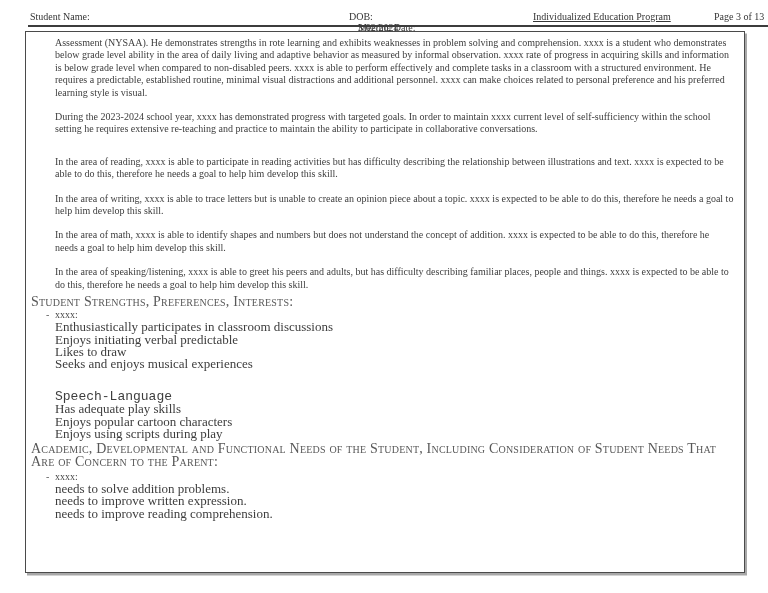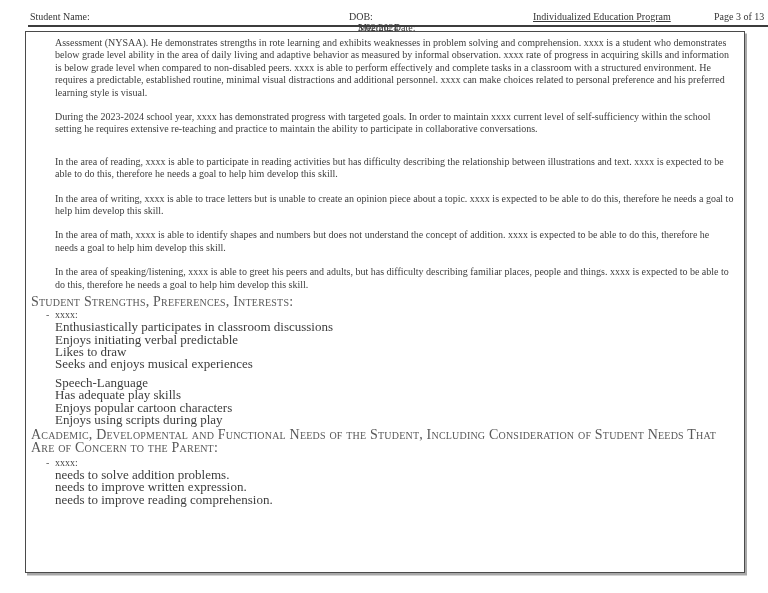--- a/index.html
+++ b/index.html
@@ -51,21 +51,21 @@
     color: #585858;
     margin: 5px 0 0 0;
   }
   .section-heading.tight { margin-top: 3px; }
 
   .bullet-row { font-size: 10px; line-height: 12.4px; margin: 0 0 0 15px; color: #474747; }
   .bullet-row.needs { margin-top: 2px; }
   .dash { display: inline-block; width: 9px; color: #5a5a5a; }
 
   .list-item { font-size: 13px; line-height: 12.4px; margin: 0 0 0 24px; color: #3d3d3d; }
-  .subgroup-label { margin-top: 6px; }
+  .subgroup-label { margin-top: 20px; font-family: Liberation Mono, monospace; }
 </style>
 </head>
 <body>
 
 <div class="page">
 
   <div class="header">
     <span class="h-student">Student Name:</span>
     <span class="h-dob">DOB:</span>
     <span class="h-meeting">

